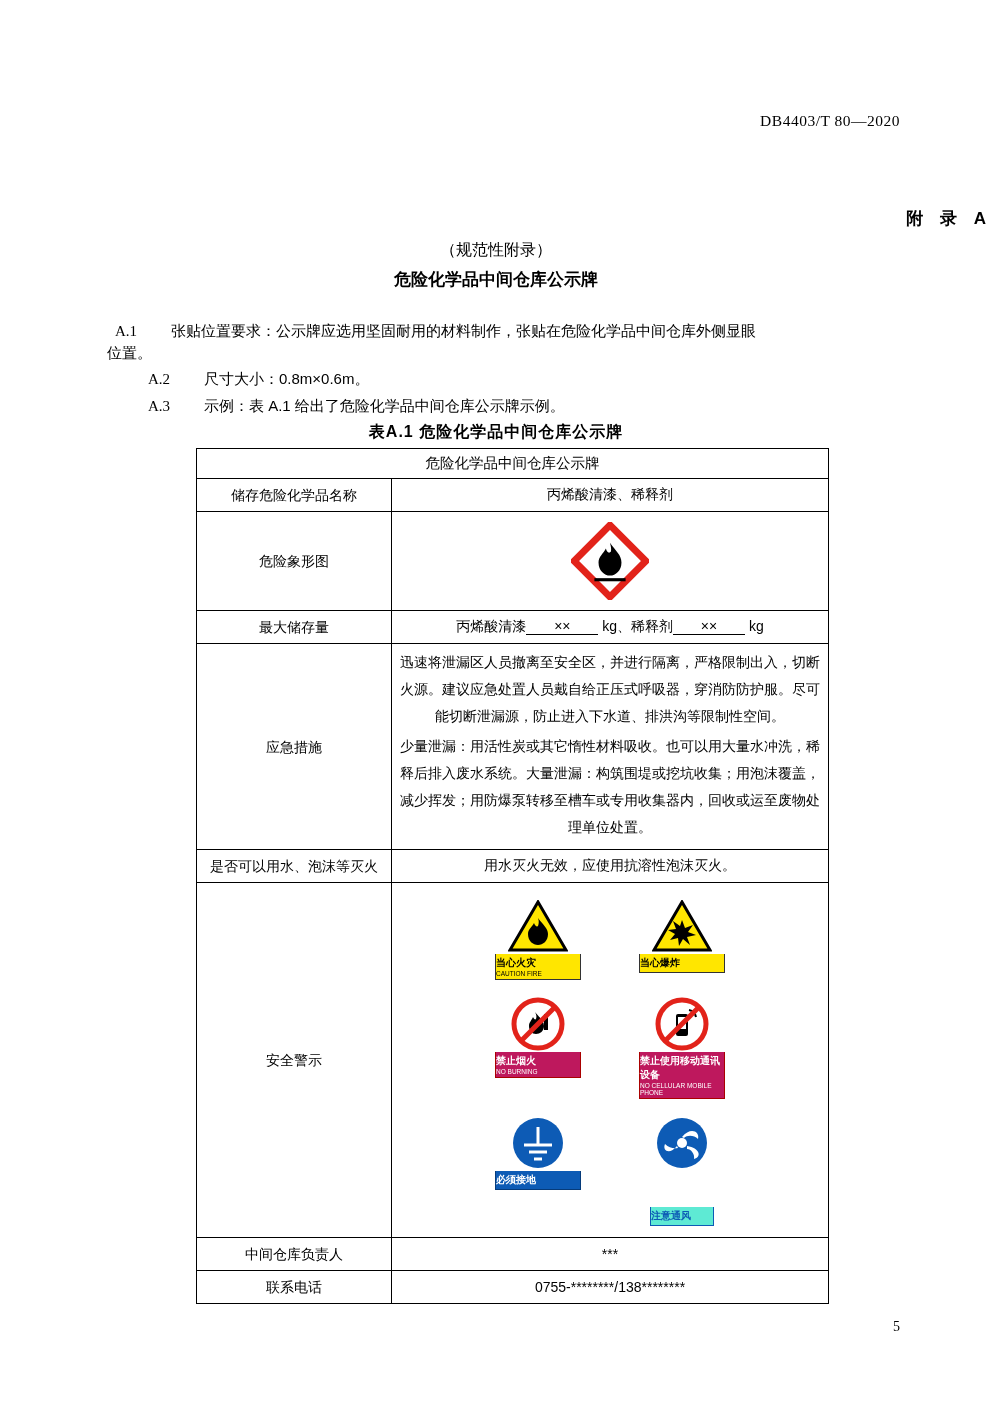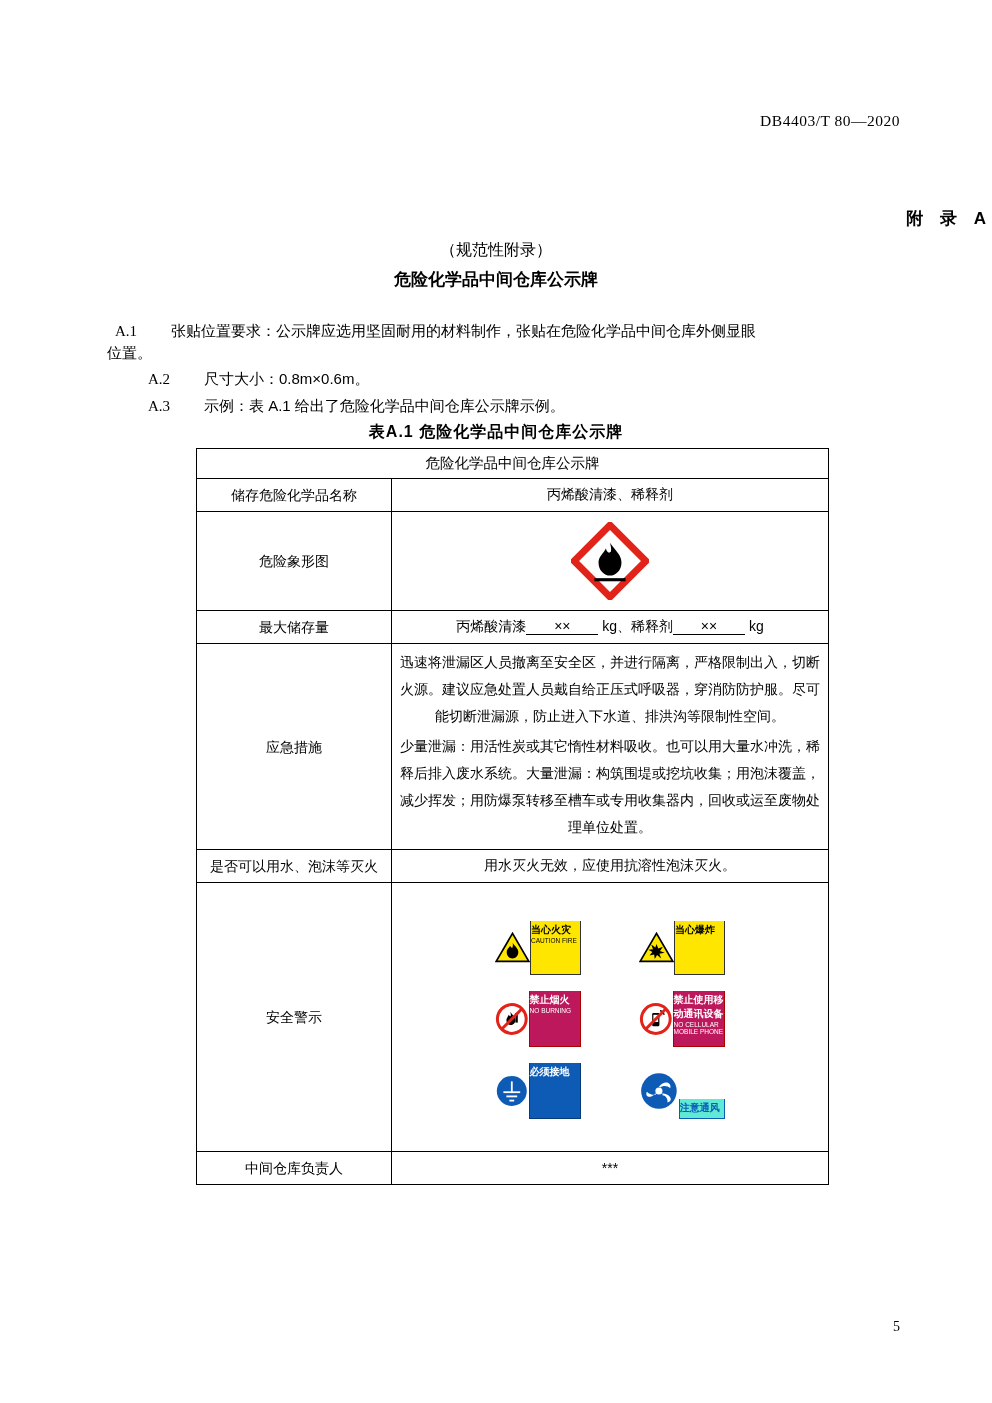--- a/index.html
+++ b/index.html
@@ -139,21 +139,22 @@
     padding: 12px 0 6px 0;
   }
   .sign-row {
     display: flex;
     justify-content: center;
     gap: 58px;
   }
   .sign {
     width: 86px;
     display: flex;
-    flex-direction: row;
+    flex-direction: column;
+    align-items: center;
   }
   .cap-yellow {
     background: #ffe600;
     width: 86px;
     padding: 2px 0 2px 0;
     border: 1px solid #333;
     border-top: none;
     box-sizing: border-box;
   }
   .cap-yellow .zh { font-size: 10px; font-weight: bold; color: #000; display: block;}
@@ -362,17 +363,21 @@
 
           </div>
         </td>
       </tr>
 
       <tr>
         <td class="label-cell">中间仓库负责人</td>
         <td class="value-center">***</td>
       </tr>
 
+      <tr>
+        <td class="label-cell">联系电话</td>
+        <td class="value-center">0755-********/138********</td>
+      </tr>
     </tbody>
   </table>
 
   <div class="page-number">5</div>
 </div>
 
 </body></html>

